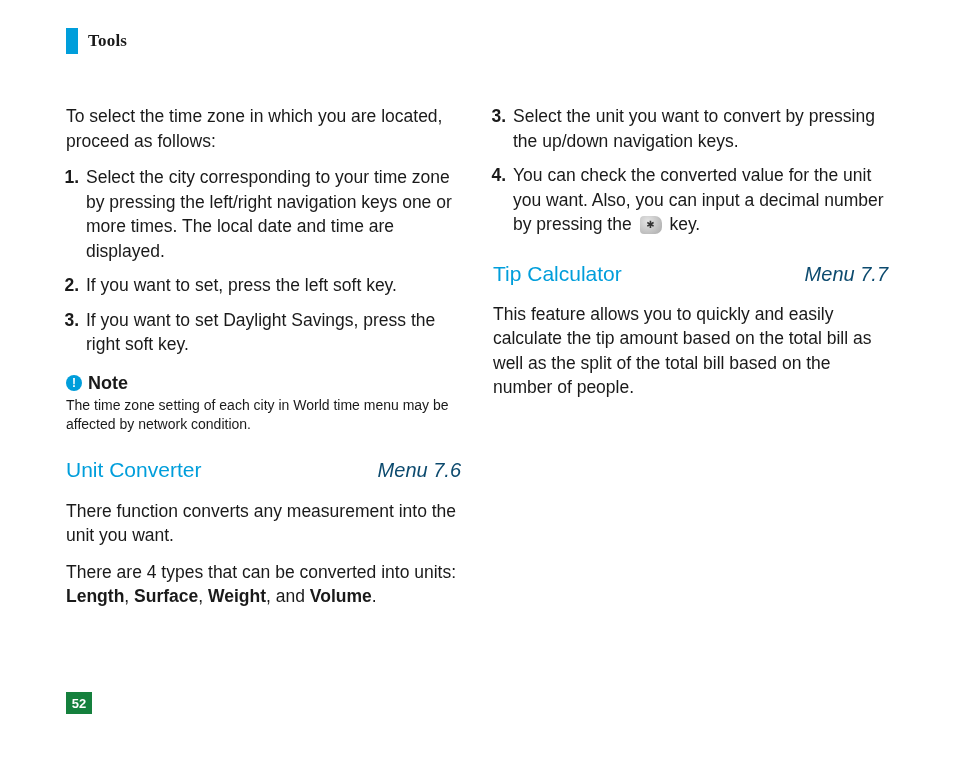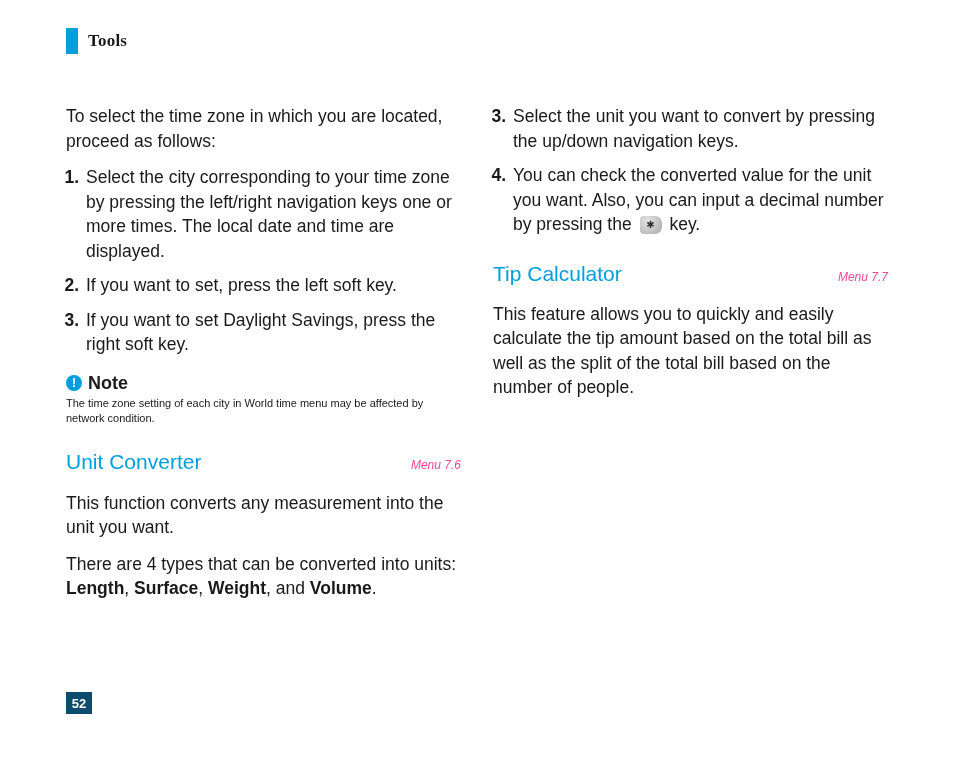--- a/index.html
+++ b/index.html
@@ -69,41 +69,41 @@
     display: flex;
     align-items: center;
     justify-content: center;
     line-height: 1;
   }
   .note-label {
     font-weight: 900;
     font-size: 18px;
   }
   .note-body {
-    font-size: 11px;
+    font-size: 14px;
     margin: 4px 0 18px 6px;
     line-height: 1.35;
   }
   .title-row {
     display: flex;
     justify-content: space-between;
     align-items: baseline;
     margin: 22px 0 14px 0;
   }
   .title-row h2 {
     margin: 0;
     color: #009edb;
     font-size: 21px;
     font-weight: 400;
     font-stretch: condensed;
   }
   .menu-ref {
-    color: #ec4899;
+    color: #0c4a6e;
     font-style: italic;
-    font-size: 12px;
+    font-size: 20px;
   }
   .bold { font-weight: 700; }
   .star-key {
     display: inline-flex;
     align-items: center;
     justify-content: center;
     width: 22px;
     height: 18px;
     background: radial-gradient(circle at 35% 30%, #e5e5e5, #a9a9a9);
     border-radius: 4px 7px 7px 4px;
@@ -111,21 +111,21 @@
     color: #333;
     vertical-align: middle;
     margin: 0 3px;
   }
   .page-num {
     position: absolute;
     left: 66px;
     top: 692px;
     width: 26px;
     height: 22px;
-    background: #0c4a6e;
+    background: #15803d;
     color: #fff;
     font-weight: 700;
     font-size: 13px;
     display: flex;
     align-items: center;
     justify-content: center;
   }
 </style>
 </head>
 <body>
@@ -151,21 +151,21 @@
         <span class="note-icon">!</span>
         <span class="note-label">Note</span>
       </div>
       <p class="note-body">The time zone setting of each city in World time menu may be affected by network condition.</p>
 
       <div class="title-row">
         <h2>Unit Converter</h2>
         <span class="menu-ref">Menu 7.6</span>
       </div>
 
-      <p>This function converts any measurement into the unit you want.</p>
+      <p>There function converts any measurement into the unit you want.</p>
       <p>
         <span>There are 4 types that can be converted into units: </span><span class="bold">Length</span>, <span class="bold">Surface</span>, <span class="bold">Weight</span>, and <span class="bold">Volume</span><span>.</span>
       </p>
 
     </div>
 
     <div class="col">
       <ol start="3">
         <li>Select the unit you want to convert by pressing the up/down navigation keys.</li>
         <li>

